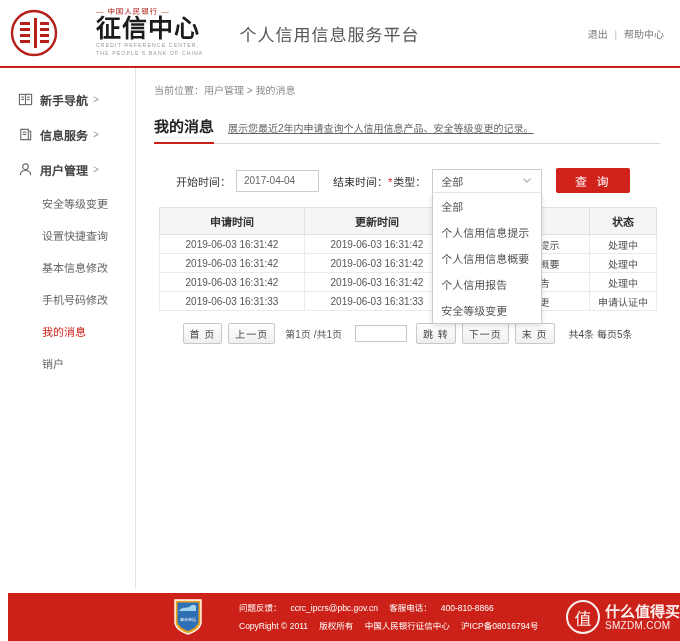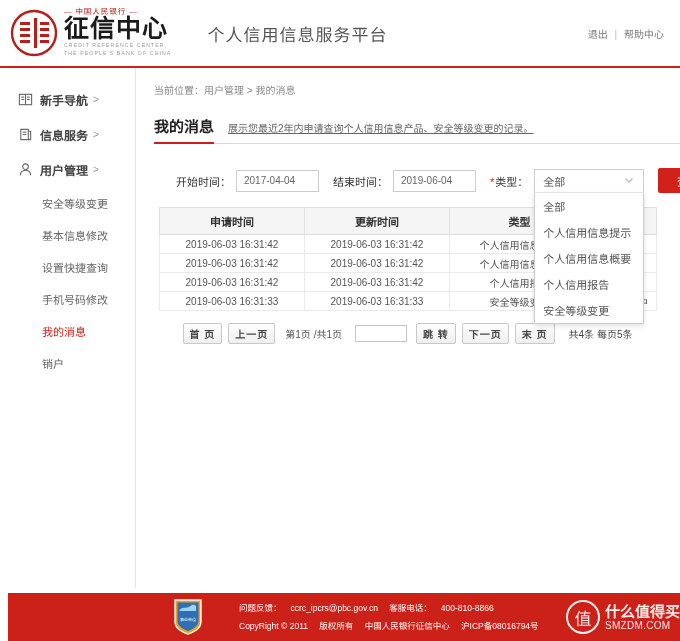--- a/index.html
+++ b/index.html
@@ -18,21 +18,21 @@
   
   .header {
     height: 68px;
     background: #ffffff;
     display: flex;
     align-items: center;
     padding: 0 16px 0 10px;
     position: relative;
     border-bottom: 2px solid #c9201a;
   }
-  .logo-block { display: flex; align-items: center; flex: 0 0 auto; }
+  .logo-block { display: flex; align-items: center; flex: 0 0 auto; gap: 32px; }
   .seal {
     width: 48px; height: 48px;
     flex: 0 0 48px;
     position: relative;
   }
   .logo-text { margin-left: 6px; line-height: 1; }
   .logo-top {
     font-size: 7.5px;
     color: #b0201a;
     letter-spacing: 1px;
@@ -238,21 +238,20 @@
     border: 1px solid #c8c8c8;
     background: linear-gradient(#fefefe, #efefef);
     border-radius: 2px;
     padding: 2px 6px;
     font-size: 10px;
     color: #444;
     cursor: pointer;
     white-space: nowrap;
     letter-spacing: 1px;
     font-family: "Liberation Sans", sans-serif;
-    font-weight: bold;
   }
   .pg-info { margin: 0 4px; white-space: nowrap; }
   .pg-input {
     width: 52px; height: 17px;
     border: 1px solid #c5c5c5;
     background: #fff;
     margin: 0 3px;
   }
   .pg-total { margin-left: 8px; white-space: nowrap; color: #444; }
 
@@ -367,22 +366,22 @@
         <svg viewBox="0 0 16 16" width="15" height="15" fill="none" stroke="#6a6a6a" stroke-width="1.2">
           <circle cx="8" cy="5" r="3"></circle>
             <path d="M2.5 14 c0-3.3 2.5-5 5.5-5 s5.5 1.7 5.5 5"></path>
         </svg>
       </span>
       <span>用户管理</span>
       <span class="caret">&gt;</span>
     </div>
 
     <div class="sub-item">安全等级变更</div>
+    <div class="sub-item">设置快捷查询</div>
     <div class="sub-item">基本信息修改</div>
-    <div class="sub-item">设置快捷查询</div>
     <div class="sub-item">手机号码修改</div>
     <div class="sub-item active">我的消息</div>
     <div class="sub-item">销户</div>
   </div>
 
   <div class="main">
 
     <div class="breadcrumb">
       <span>当前位置：</span><span class="crumb">用户管理</span>
       <span>&gt;</span>
@@ -392,21 +391,20 @@
     <div class="title-row">
       <div class="page-title">我的消息</div>
       <div class="page-desc">展示您最近2年内申请查询个人信用信息产品、安全等级变更的记录。</div>
     </div>
 
     <div class="filter-bar">
       <span class="f-label">开始时间：</span>
       <input class="date-input" type="text" value="2017-04-04" style="">
 
       <span class="f-label">结束时间：</span>
-      <input class="date-input" type="text" value="2019-06-04" style="">
 
       <span class="f-label"><span class="req">*</span><span>类型：</span></span>
 
       <div class="select-box">
         <div class="select-head">
           <span>全部</span>
           <span class="chev">
             <svg viewBox="0 0 12 12" width="12" height="12" fill="none" stroke="#bbb" stroke-width="1.3">
               <path d="M2.5 4.5 L6 8 L9.5 4.5"></path>
             </svg>

